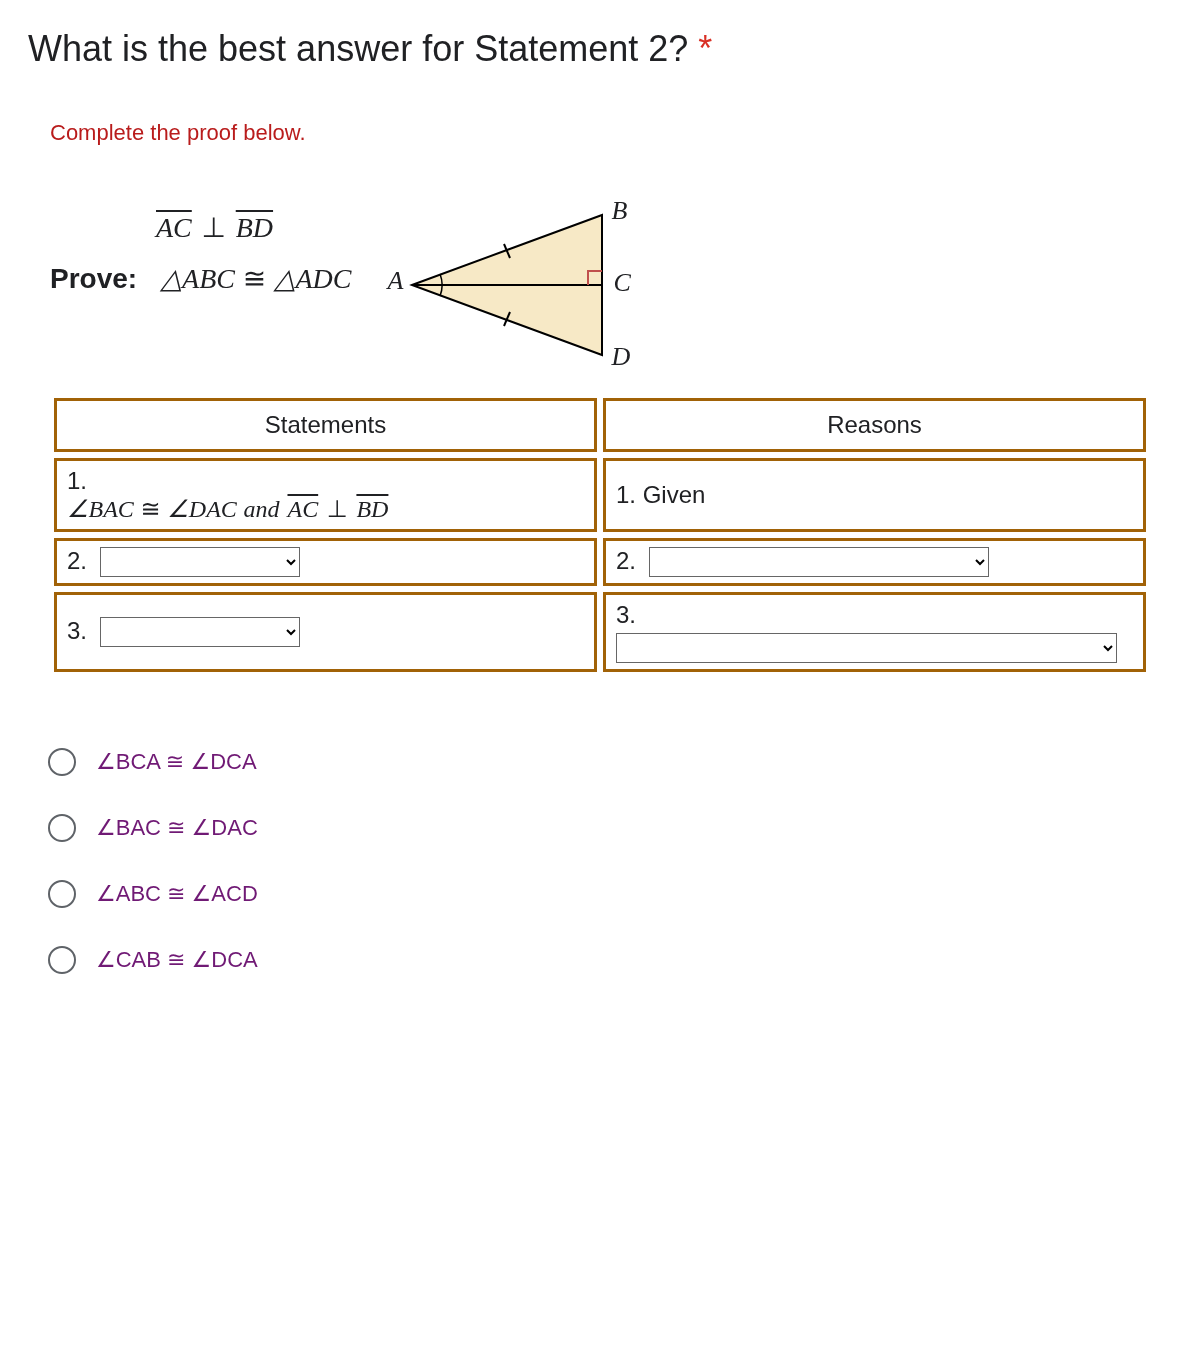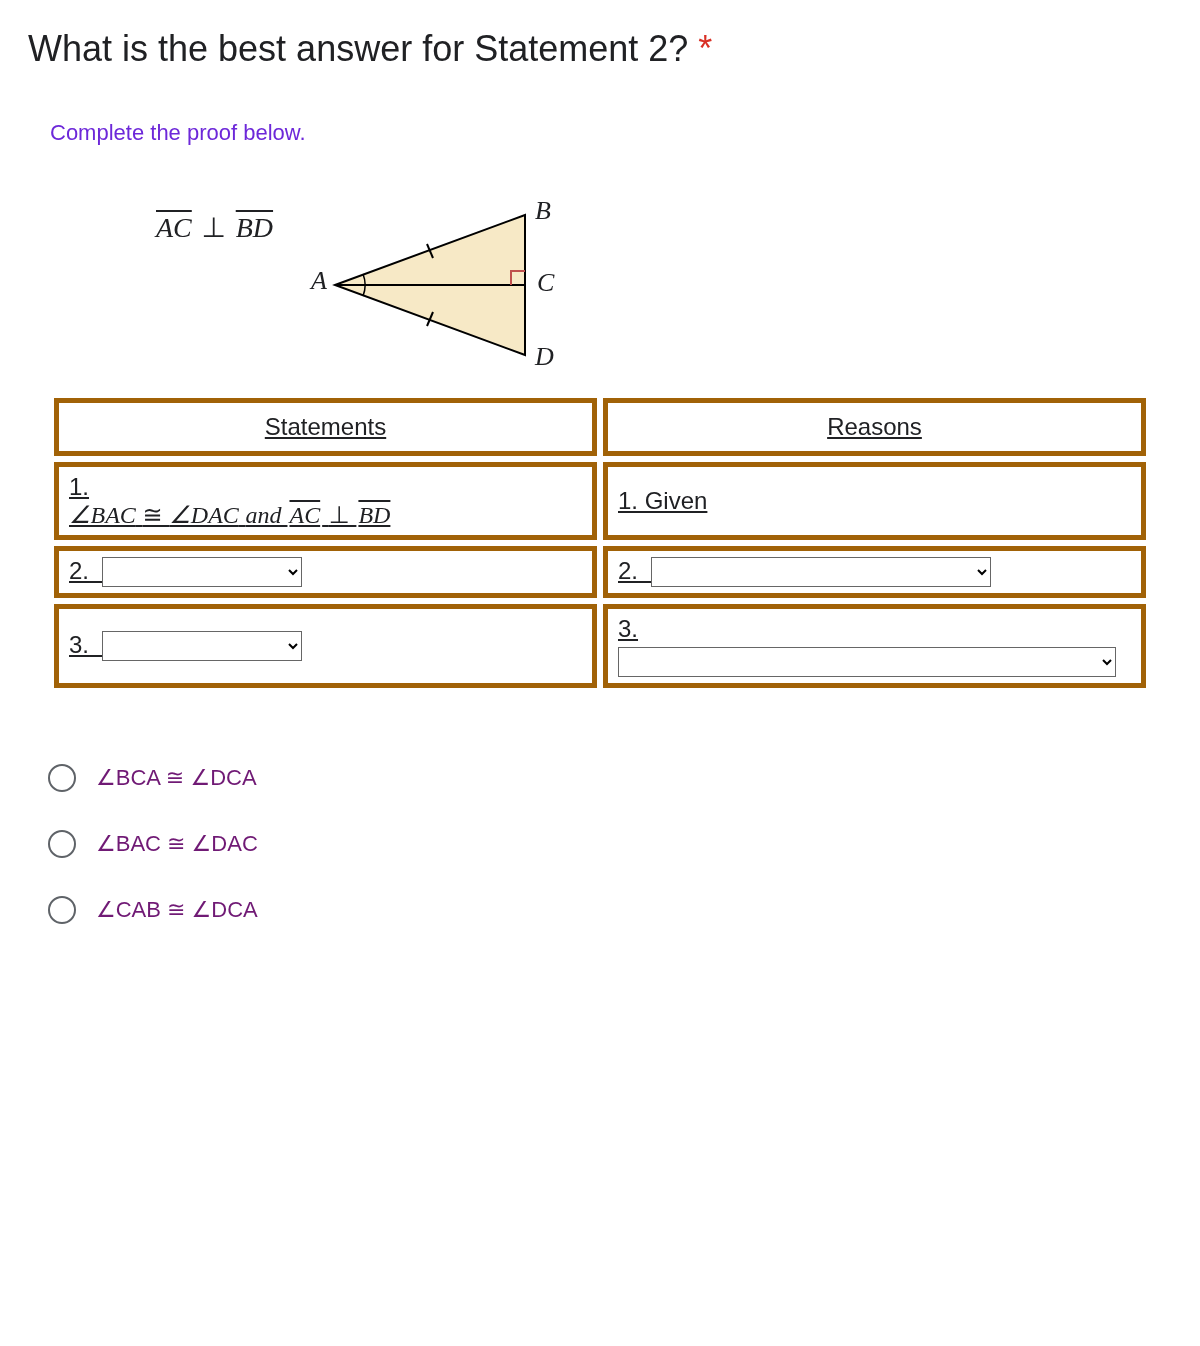--- a/index.html
+++ b/index.html
@@ -13,21 +13,21 @@
   }
   .question-title {
     font-size: 36px;
     color: #202124;
     margin: 0 0 50px 0;
     font-weight: 400;
   }
   .required { color: #d93025; }
   .subtitle {
     font-size: 22px;
-    color: #6d28d9;
+    color: #b91c1c;
     margin: 0 0 60px 22px;
     font-weight: 400;
   }
   .problem-block {
     margin: 0 0 8px 22px;
     display: flex;
     align-items: flex-start;
     gap: 40px;
   }
   .given-prove { font-size: 28px; line-height: 1.6; }
@@ -42,26 +42,25 @@
   .dlabel { position: absolute; font-style: italic; font-family: "Times New Roman", serif; font-size: 26px; }
 
   .proof-table-wrap { margin: 22px 20px 0 20px; }
   table.proof {
     border-collapse: separate;
     border-spacing: 6px;
     width: 100%;
     table-layout: fixed;
   }
   table.proof th, table.proof td {
-    border: 5px solid #a16207;
+    border: 3px solid #a16207;
     padding: 6px 10px;
     text-align: left;
     vertical-align: middle;
     font-size: 24px;
-    text-decoration: underline;
   }
   table.proof th { text-align: center; font-weight: 400; padding: 10px; }
   .tnum { font-family: Arial, sans-serif; font-size: 24px; }
   .tmi { font-style: italic; font-family: "Times New Roman", serif; }
   select.mini {
     font-size: 20px;
     height: 30px;
     width: 200px;
     border: 1px solid #666;
     background: #fff;
@@ -99,20 +98,27 @@
 
 <div class="problem-block">
   <div class="given-prove">
     <div class="row">
       <span class="indent">
         <span class="overline">AC</span>
         <span> ⊥ </span>
         <span class="overline">BD</span>
       </span>
     </div>
+    <div class="row" style="margin-top:6px;">
+      <span class="label">Prove:</span>
+      &nbsp;
+      <span class="mi">△ABC</span>
+      <span> ≅ </span>
+      <span class="mi">△ADC</span>
+    </div>
   </div>
 
   <div class="diagram-wrap">
     <svg viewBox="0 0 260 170">
 
       <polygon points="20,85 210,15 210,155" fill="#f7e9c6" stroke="#000" stroke-width="2"></polygon>
 
       <line x1="20" y1="85" x2="210" y2="85" stroke="#000" stroke-width="2"></line>
 
       <polyline points="196,85 196,71 210,71" fill="none" stroke="#c0504d" stroke-width="2"></polyline>
@@ -180,15 +186,19 @@
   <div class="opt">
     <span class="radio"></span>
     <span class="angle">∠BCA ≅ ∠DCA</span>
   </div>
   <div class="opt">
     <span class="radio"></span>
     <span class="angle">∠BAC ≅ ∠DAC</span>
   </div>
   <div class="opt">
     <span class="radio"></span>
+    <span class="angle">∠ABC ≅ ∠ACD</span>
+  </div>
+  <div class="opt">
+    <span class="radio"></span>
     <span class="angle">∠CAB ≅ ∠DCA</span>
   </div>
 </div>
 
 </body></html>

